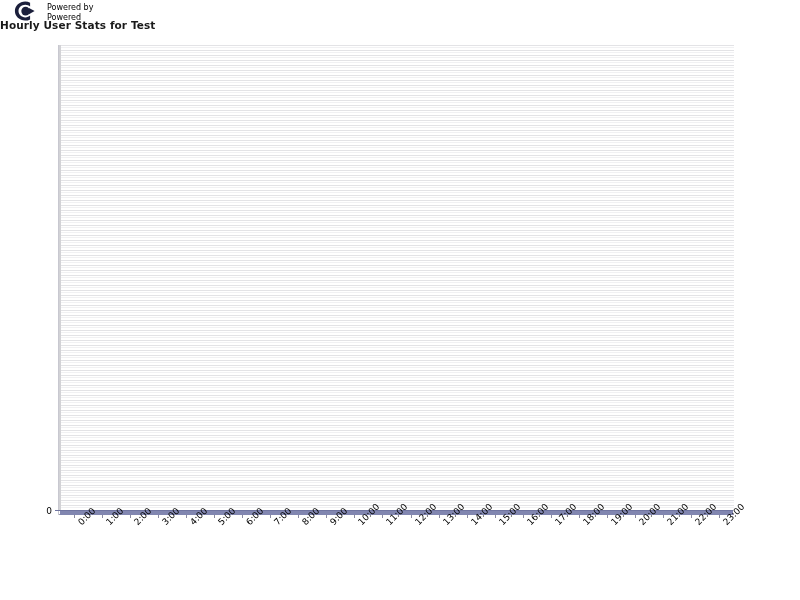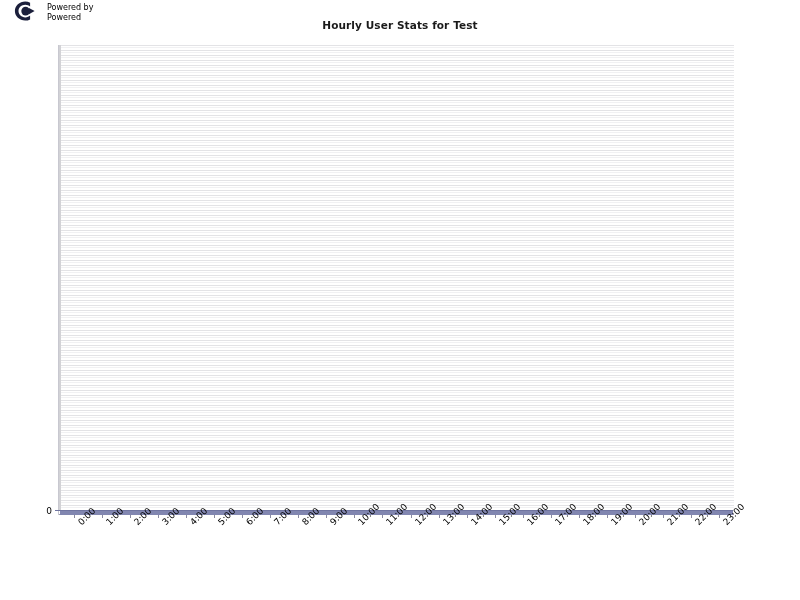--- a/index.html
+++ b/index.html
@@ -46,21 +46,21 @@
     white-space: nowrap;
   }
   .brand-text span { display: block; }
 
   
   .chart-title {
     position: absolute;
     left: 0;
     top: 19px;
     width: 800px;
-    text-align: center;
+    text-align: left;
     font-family: "DejaVu Sans", sans-serif;
     font-size: 10.5px;
     font-weight: bold;
     color: #1a1a1a;
     letter-spacing: 0.1px;
   }
 
   
   .plot-area {
     position: absolute;

